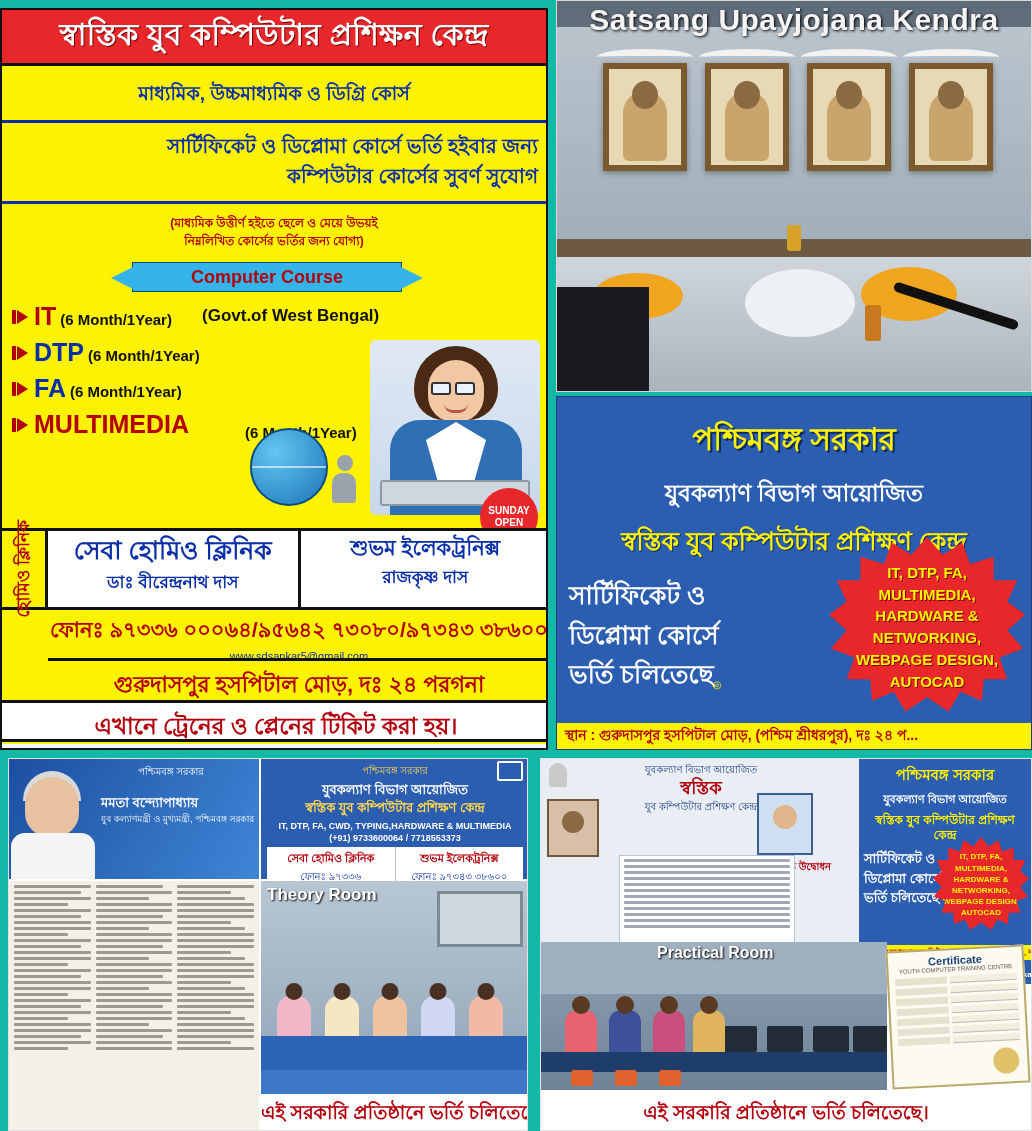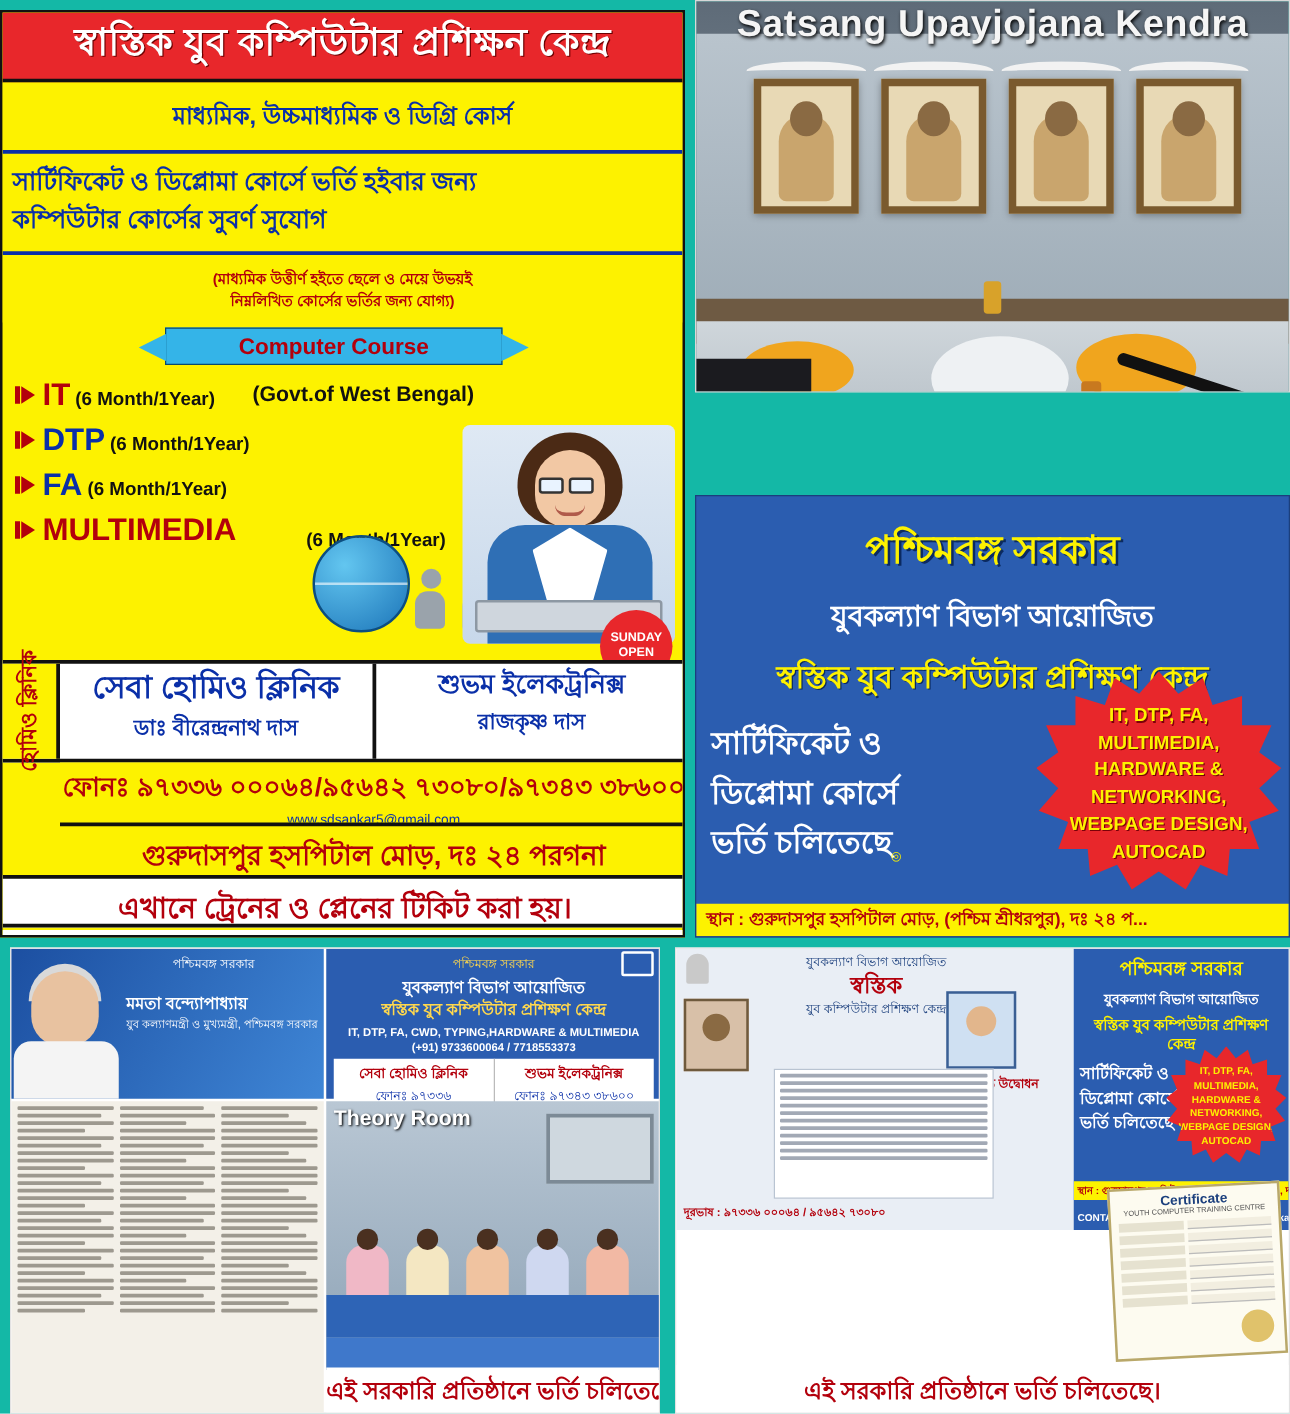--- a/index.html
+++ b/index.html
@@ -22,21 +22,21 @@
     padding: 8px 4px 10px; letter-spacing: .3px;
     border-bottom: 3px solid #111;
     text-shadow: 1px 1px 0 #6d0000;
   }
   .pm-sub1 {
     background: #fdf200; color: #0a2fa8; text-align: center;
     font-weight: bold; font-size: 19px; line-height: 1.5;
     padding: 14px 8px 12px;
   }
   .pm-sub2 {
-    background: #fdf200; color: #0a2fa8; text-align: left;
+    background: #fdf200; color: #0a2fa8; text-align: right;
     font-weight: bold; font-size: 20px; line-height: 1.5;
     padding: 8px 8px 10px;
     border-top: 3px solid #0a2fa8; border-bottom: 3px solid #0a2fa8;
   }
   .pm-sub3 {
     background: #fdf200; color: #b3000c; text-align: center;
     font-weight: bold; font-size: 12px; line-height: 1.5;
     padding: 10px 8px 8px;
   }
   .pm-coursebar {
@@ -157,21 +157,21 @@
     background: #ffffff; border-top: 3px solid #111; border-bottom: 3px solid #111;
     text-align: center; color: #b3000c; font-weight: bold; font-size: 23px; padding-top: 5px;
   }
   .pm-tail {
     position: absolute; left: 0; top: 734px; width: 548px; height: 16px;
     background:#ffffff; color:#3a5fb0; font-size: 15px; text-align:center; overflow:hidden;
   }
 
   
   .shrine {
-    position: absolute; left: 556px; top: 0; width: 476px; height: 314px;
+    position: absolute; left: 556px; top: 0; width: 476px; height: 392px;
     background: linear-gradient(#5e6b78, #8e9aa5);
     overflow: hidden; border: 1px solid #d8d8d8;
   }
   .shrine-title {
     position: absolute; left: 0; top: 2px; width: 100%; text-align: center;
     color: #f5f5f5; font-size: 30px; font-weight: bold; letter-spacing: .5px;
     text-shadow: 1px 1px 3px #000; z-index: 5;
   }
   .shrine .wall { position: absolute; left: 0; top: 26px; width: 100%; height: 230px; background: linear-gradient(#b9c4cd,#9fadb8); }
   .shrine .frame {
@@ -702,20 +702,36 @@
           <div>HARDWARE &amp;</div>
           <div>NETWORKING,</div>
           <div>WEBPAGE DESIGN,</div>
           <div>AUTOCAD</div>
         </div>
       </div>
       <div class="foot">স্থান : গুরুদাসপুর হসপিটাল মোড়, (পশ্চিম শ্রীধরপুর), দঃ ২৪ প...</div>
       <div class="contact">CONTACT NO :9733600064, E-mail : sdsankar5@g...</div>
     </div>
 
+    <div class="cr-practical">
+      <div class="wall"></div>
+      <div class="lbl">Practical Room</div>
+      <div class="mon m1"></div>
+      <div class="mon m2"></div>
+      <div class="mon m3"></div>
+      <div class="mon m4"></div>
+      <div class="per pp1"></div>
+      <div class="per pp2"></div>
+      <div class="per pp3"></div>
+      <div class="per pp4"></div>
+      <div class="bench"></div>
+      <div class="stool st1"></div>
+      <div class="stool st2"></div>
+      <div class="stool st3"></div>
+    </div>
 
     <div class="cr-cert">
       <div class="ct">Certificate</div>
       <div class="cs">YOUTH COMPUTER TRAINING CENTRE</div>
       <div class="row">
           <div class="lab"></div>
           <div class="val"></div>
         </div>
       <div class="row">
           <div class="lab"></div>

